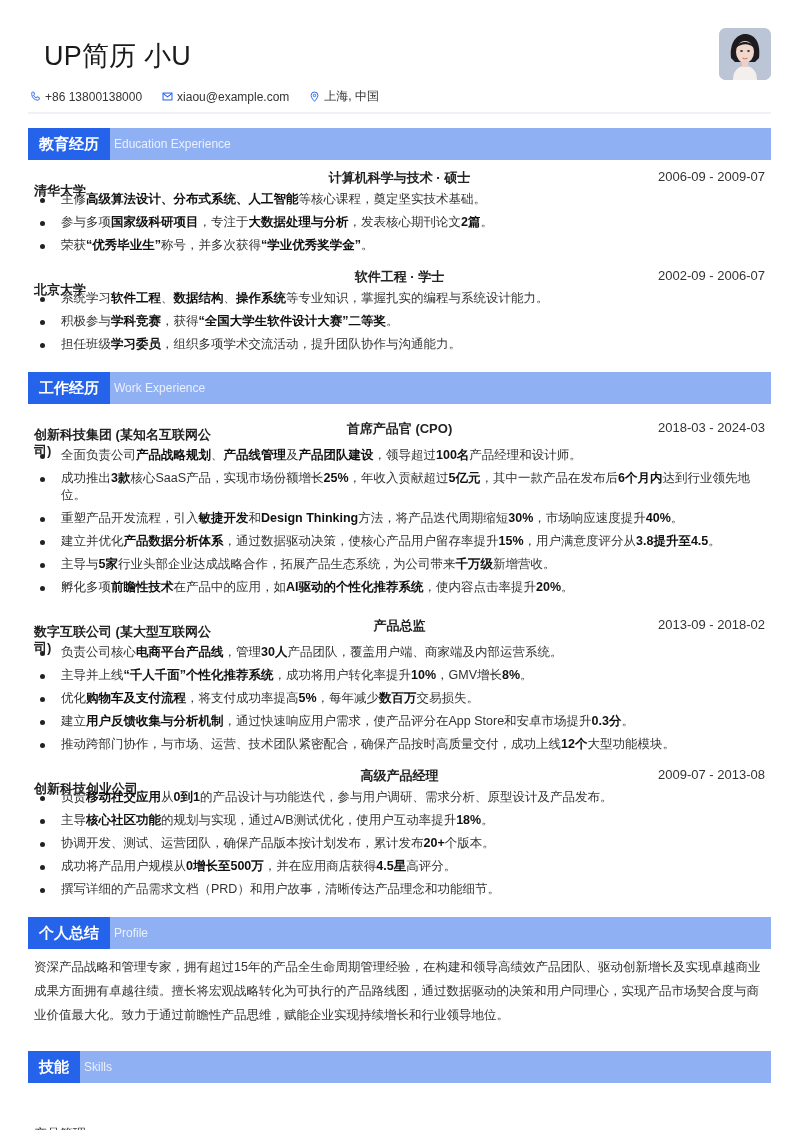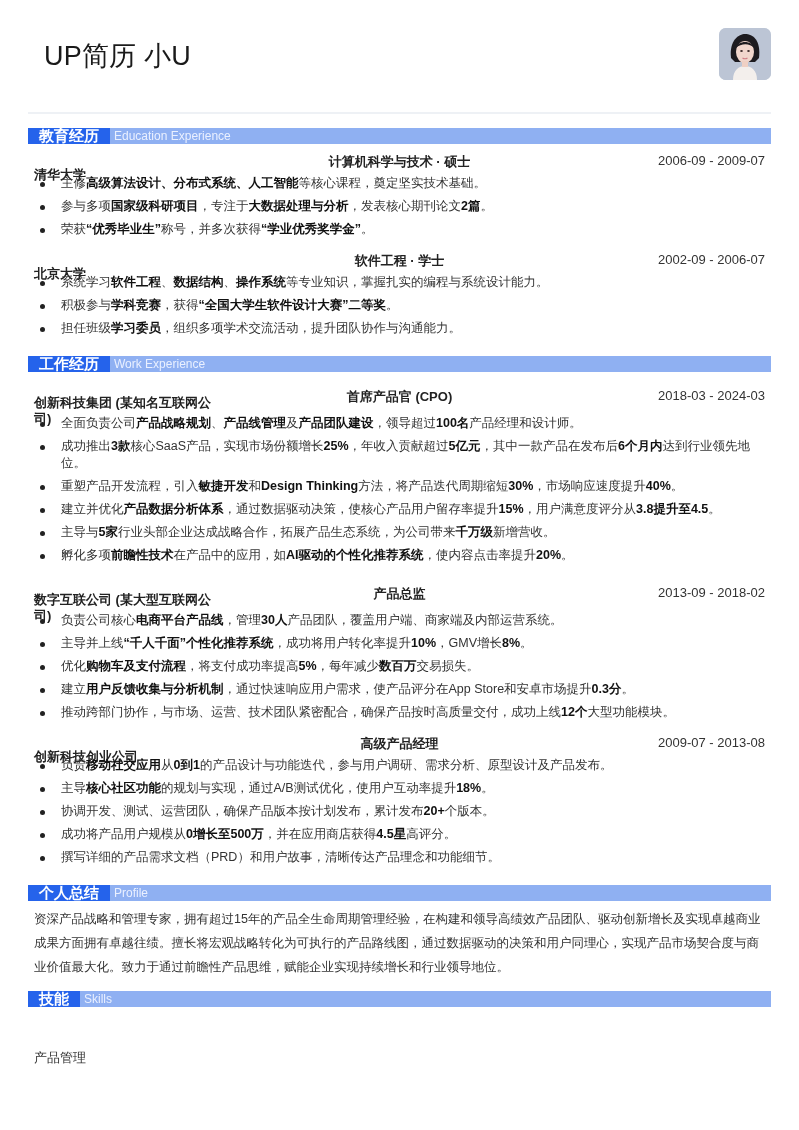--- a/index.html
+++ b/index.html
@@ -7,21 +7,21 @@
   body { font-family: "Liberation Sans", "DejaVu Sans", sans-serif; color: #222; position: relative; }
   .page { position: absolute; left: 28px; top: 0; width: 743px; }
 
   .header { position: relative; height: 114px; border-bottom: 2px solid #eef1f5; }
   .name { position: absolute; left: 16px; top: 38px; font-size: 27px; font-weight: 500; color: #1a1a1a; letter-spacing: 0.2px; }
   .contacts { position: absolute; left: 2px; top: 88px; display: flex; font-size: 12px; color: #333; }
   .contact { display: flex; align-items: center; margin-right: 20px; }
   .contact svg { width: 11px; height: 11px; margin-right: 4px; }
   .avatar { position: absolute; right: 0; top: 28px; width: 52px; height: 52px; border-radius: 7px; overflow: hidden; background: linear-gradient(180deg, #c7cedb 0%, #b9c2d2 100%); }
 
-  .section-bar { position: relative; height: 16px; background: #8fb0f2; margin-top: 14px; display: flex; align-items: stretch; }
+  .section-bar { position: relative; height: 32px; background: #8fb0f2; margin-top: 14px; display: flex; align-items: stretch; }
   .section-title { background: #2563eb; color: #fff; font-size: 15px; font-weight: bold; display: flex; align-items: center; padding: 0 11px; }
   .section-sub { color: #eaf0ff; font-size: 12px; display: flex; align-items: center; padding-left: 4px; }
 
   .entry { position: relative; margin-top: 6px; }
   .entry-head { position: relative; height: 22px; font-size: 13px; }
   .entry-head.tall { height: 34px; }
   .e-left { position: absolute; left: 6px; top: 17px; font-weight: bold; width: 190px; line-height: 16px; }
   .e-mid { position: absolute; left: 0; right: 0; top: 3px; text-align: center; font-weight: bold; }
   .entry-head.tall .e-mid, .entry-head.tall .e-right { top: 10px; }
   .e-right { position: absolute; right: 6px; top: 3px; color: #333; }
@@ -34,20 +34,42 @@
   .profile-text { font-size: 12.5px; line-height: 24px; color: #333; padding: 6px 6px 0 6px; }
   .skill-label { font-size: 13px; color: #333; padding: 10px 6px 0 6px; margin-top: 32px; }
 </style>
 </head>
 <body>
 
 <div class="page">
 
   <div class="header">
     <div class="name">UP简历 小U</div>
+    <div class="contacts">
+      <div class="contact">
+        <svg viewBox="0 0 16 16">
+            <path d="M3.5 1.5l2.2 0.3 1 3-1.6 1.2c0.8 1.8 2.2 3.2 4 4l1.2-1.6 3 1 0.3 2.2c-0.3 1.2-1.4 1.9-2.6 1.8C6.3 13 3 9.7 2.6 5.1 2.5 3.9 2.3 2.2 3.5 1.5z" fill="none" stroke="#2563eb" stroke-width="1.4"></path>
+          </svg>
+        <span>+86 13800138000</span>
+      </div>
+      <div class="contact">
+        <svg viewBox="0 0 16 16">
+            <rect x="1.5" y="3" width="13" height="10" fill="none" stroke="#2563eb" stroke-width="1.5"></rect>
+            <path d="M1.5 3.5l6.5 5 6.5-5" fill="none" stroke="#2563eb" stroke-width="1.5"></path>
+          </svg>
+        <span>xiaou@example.com</span>
+      </div>
+      <div class="contact">
+        <svg viewBox="0 0 16 16">
+            <path d="M8 15s5-5.2 5-8.5A5 5 0 0 0 3 6.5C3 9.8 8 15 8 15z" fill="none" stroke="#2563eb" stroke-width="1.4"></path>
+            <circle cx="8" cy="6.5" r="1.8" fill="none" stroke="#2563eb" stroke-width="1.3"></circle>
+          </svg>
+        <span>上海, 中国</span>
+      </div>
+    </div>
     <div class="avatar">
       <svg viewBox="0 0 52 52" width="52" height="52">
         <rect width="52" height="52" fill="#bcc5d5"></rect>
         <path d="M12 30 C10 12 20 6 26 6 C34 6 42 12 40 30 L36 34 L16 34 Z" fill="#1d1b1f"></path>
         <ellipse cx="26" cy="24" rx="9" ry="11" fill="#f1d6cc"></ellipse>
         <path d="M17 20 C19 12 33 12 35 20 C31 15 22 15 17 20 Z" fill="#1d1b1f"></path>
         <ellipse cx="22.5" cy="23" rx="1.3" ry="0.9" fill="#3a2a28"></ellipse>
         <ellipse cx="29.5" cy="23" rx="1.3" ry="0.9" fill="#3a2a28"></ellipse>
         <path d="M23.5 30 Q26 31.5 28.5 30" stroke="#cf7f86" stroke-width="1.2" fill="none"></path>
         <path d="M14 52 C14 42 20 38 26 38 C32 38 38 42 38 52 Z" fill="#f3efec"></path>
@@ -137,19 +159,19 @@
       <li>撰写详细的产品需求文档（PRD）和用户故事，清晰传达产品理念和功能细节。</li>
     </ul>
   </div>
 
   <div class="section-bar" style="margin-top:16px;">
     <div class="section-title">个人总结</div>
     <div class="section-sub">Profile</div>
   </div>
   <div class="profile-text">资深产品战略和管理专家，拥有超过15年的产品全生命周期管理经验，在构建和领导高绩效产品团队、驱动创新增长及实现卓越商业成果方面拥有卓越往绩。擅长将宏观战略转化为可执行的产品路线图，通过数据驱动的决策和用户同理心，实现产品市场契合度与商业价值最大化。致力于通过前瞻性产品思维，赋能企业实现持续增长和行业领导地位。</div>
 
-  <div class="section-bar" style="margin-top:12px;">
+  <div class="section-bar" style="margin-top:24px;">
     <div class="section-title">技能</div>
     <div class="section-sub">Skills</div>
   </div>
   <div class="skill-label">产品管理</div>
 
 </div>
 
 </body></html>

